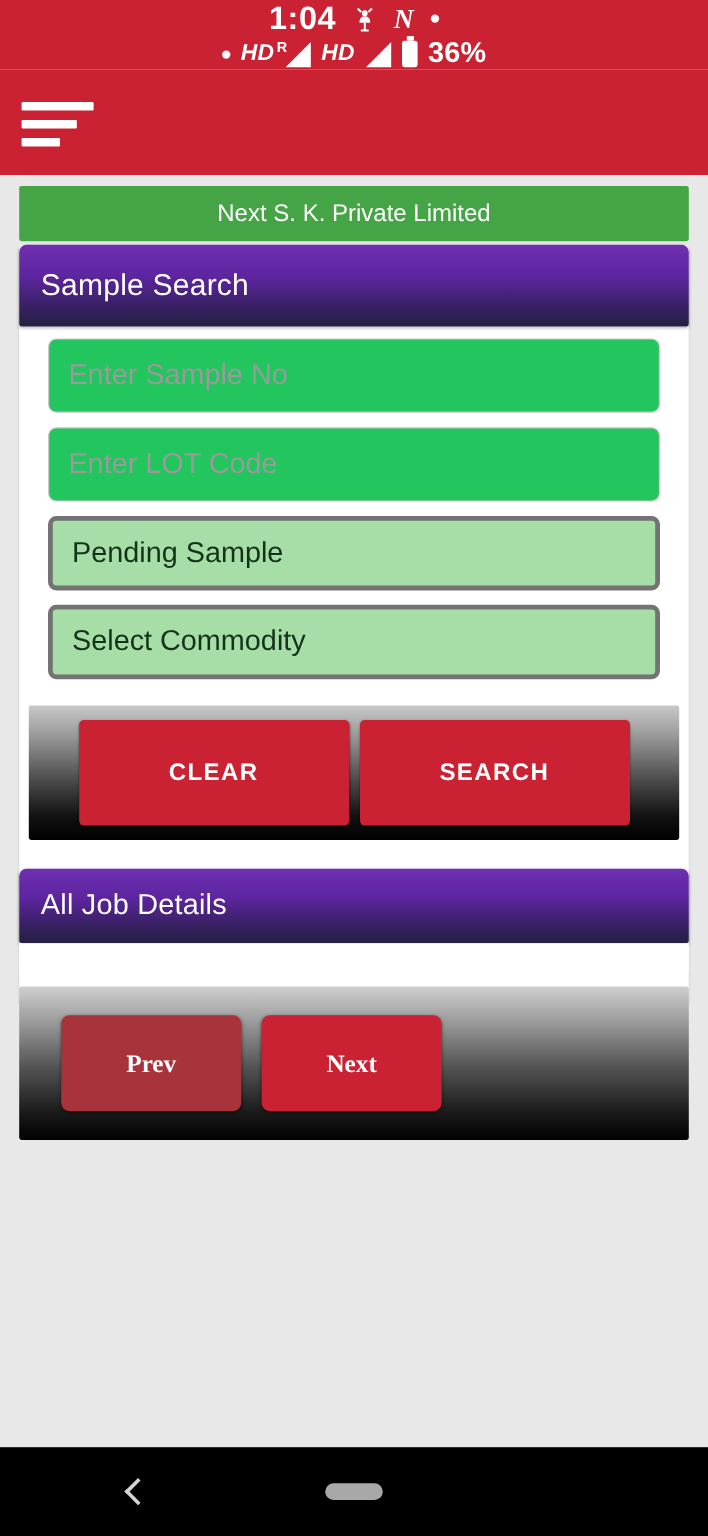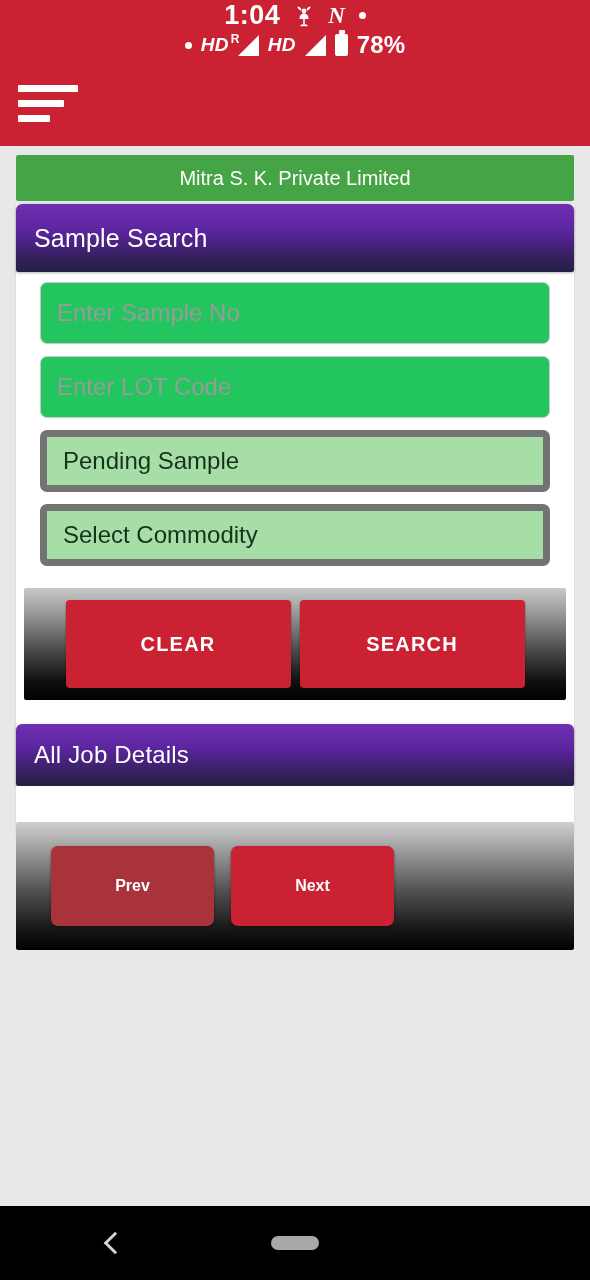--- a/index.html
+++ b/index.html
@@ -100,21 +100,21 @@
     padding:0 16px;
     outline:none;
     font-family:"Liberation Sans", sans-serif;
   }
   .txt-input::placeholder { color:#9a9a9a; }
   .spacer8 { height:12px; }
 
   .sel-box {
     width:100%; height:62px;
     background:#a7dda7;
-    border:7px solid #737373; border-radius:7px;
+    border:4px solid #737373; border-radius:7px;
     display:flex; align-items:center;
     padding:0 16px;
     font-size:24px; color:#14341a;
     cursor:pointer;
   }
 
   .btnbar {
     margin:22px 8px 0 8px;
     height:112px;
     background:linear-gradient(180deg,#c8c8c8 0%,#9a9a9a 22%,#4a4a4a 56%,#121212 82%,#000 100%);
@@ -139,23 +139,23 @@
 
   .pagebar {
     position:absolute; left:16px; top:676px; width:558px; height:128px;
     background:linear-gradient(180deg,#cfcfcf 0%,#a2a2a2 20%,#555 52%,#1a1a1a 82%,#000 100%);
     display:flex; align-items:center;
     padding-left:35px; gap:17px;
     border-radius:2px;
   }
   .btn-page {
     border:none; border-radius:7px;
-    width:163px; height:80px;
-    color:#fff; font-size:16px; font-weight:bold;
-    font-family:Liberation Sans, sans-serif;
+    width:150px; height:80px;
+    color:#fff; font-size:21px; font-weight:bold;
+    font-family:Liberation Serif, serif;
     cursor:pointer;
     box-shadow:0 1px 3px rgba(0,0,0,0.45);
   }
   .btn-prev { background:#a8333b; }
   .btn-next { background:#ca2232; }
 
   
   .navbar {
     position:absolute; bottom:0; left:0; width:590px; height:74px;
     background:#000;
@@ -205,36 +205,36 @@
       <span class="sb-hd">HD</span>
       <span class="sig-wrap">
         <span class="sig-r">R</span>
         <span class="sig-tri"></span>
       </span>
       <span class="sb-hd">HD</span>
       <span class="sig-wrap">
         <span class="sig-tri"></span>
       </span>
       <span class="batt"></span>
-      <span class="sb-pct">78%</span>
+      <span class="sb-pct">36%</span>
     </div>
   </div>
 
   <div class="appbar">
     <div class="hamburger">
       <i></i>
       <i></i>
       <i></i>
     </div>
   </div>
 
   <div class="page">
 
     <div class="company-banner">
-      <span>Mitra S. K. Private Limited</span>
+      <span>Next S. K. Private Limited</span>
     </div>
 
     <div class="card card-search">
       <div class="section-header">
         <span>Sample Search</span>
       </div>
 
       <div class="field-wrap">
         <input class="txt-input" type="text" placeholder="Enter Sample No" style="">
         <div class="spacer8"></div>

